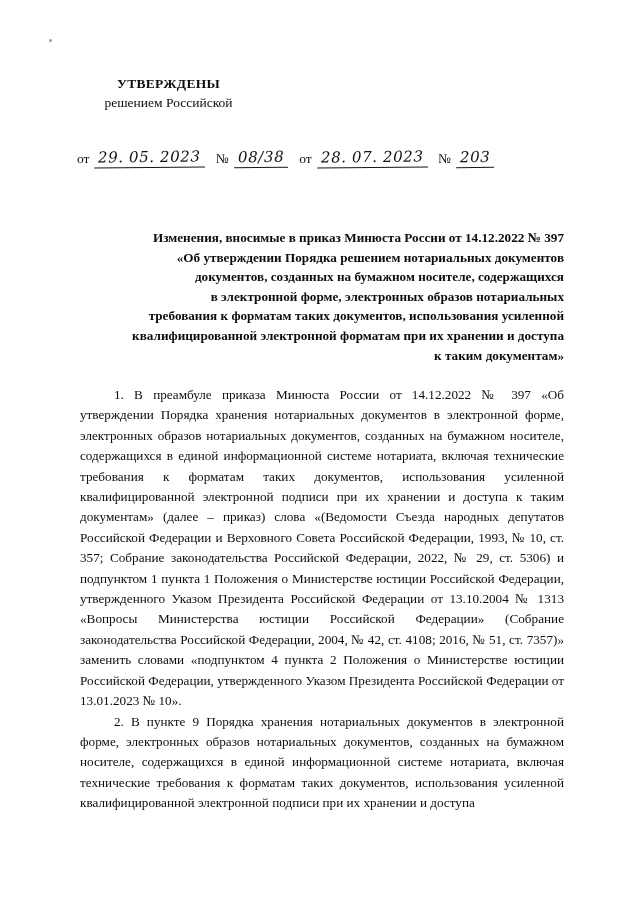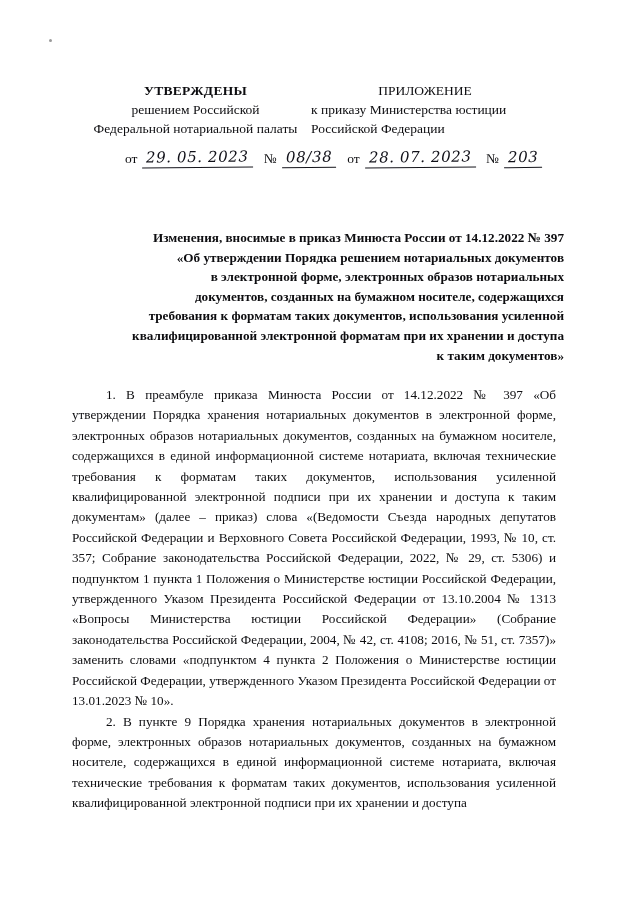--- a/index.html
+++ b/index.html
@@ -25,23 +25,22 @@
     left: 49px;
     top: 39px;
   }
   .header-block {
     position: absolute;
     top: 74px;
     left: 0;
     width: 640px;
     display: flex;
     justify-content: flex-start;
-    padding-left: 88px;
+    padding-left: 61px;
     box-sizing: border-box;
-    margin-top: 7px;
   }
   .approve-col {
     width: 215px;
     text-align: center;
     font-size: 13.5px;
     line-height: 19px;
   }
   .approve-col .ttl {
     font-weight: bold;
     letter-spacing: 0.3px;
@@ -56,21 +55,21 @@
   .annex-col .ttl {
     display: block;
     text-align: center;
     padding-right: 22px;
   }
   .hand-row {
     position: absolute;
     top: 148px;
     left: 0;
     width: 640px;
-    padding-left: 120px;
+    padding-left: 72px;
     box-sizing: border-box;
     display: flex;
     align-items: flex-end;
     font-size: 13.5px;
   }
   .hand {
     font-family: "DejaVu Serif", serif;
     font-style: italic;
     font-size: 15px;
     letter-spacing: 0.6px;
@@ -91,21 +90,21 @@
     left: 80px;
     width: 484px;
     text-align: right;
     font-weight: bold;
     font-size: 13.2px;
     line-height: 19.6px;
   }
   .body-block {
     position: absolute;
     top: 385px;
-    left: 72px;
+    left: 80px;
     width: 484px;
     font-size: 13.2px;
     line-height: 20.4px;
     text-align: justify;
   }
   .body-block p {
     margin: 0;
     text-indent: 34px;
     text-align: justify;
     text-justify: inter-word;
@@ -115,51 +114,45 @@
 <body>
 
 <div class="page">
 
   <div class="speck"></div>
 
   <div class="header-block">
     <div class="approve-col">
       <div class="ttl">УТВЕРЖДЕНЫ</div>
       <div>решением Российской</div>
-      <div>Федеральной нотариальной палаты</div>
-    </div>
-    <div class="annex-col">
-      <div class="ttl">ПРИЛОЖЕНИЕ</div>
-      <div>к приказу Министерства юстиции</div>
-      <div>Российской Федерации</div>
     </div>
   </div>
 
   <div class="hand-row">
     <span class="lbl">от</span>
     <span class="hand">29. 05. 2023</span>
     <span class="gap1"></span>
     <span class="lbl">№</span>
     <span class="hand">08/38</span>
     <span class="gap1"></span>
     <span class="lbl">от</span>
     <span class="hand">28. 07. 2023</span>
     <span class="gap1"></span>
     <span class="lbl">№</span>
     <span class="hand">203</span>
   </div>
 
   <div class="title-block">
     <div>Изменения, вносимые в приказ Минюста России от 14.12.2022 № 397</div>
     <div>«Об утверждении Порядка решением нотариальных документов</div>
+    <div>документов, созданных на бумажном носителе, содержащихся</div>
     <div>в электронной форме, электронных образов нотариальных</div>
-    <div>документов, созданных на бумажном носителе, содержащихся</div>
     <div>требования к форматам таких документов, использования усиленной</div>
     <div>квалифицированной электронной форматам при их хранении и доступа</div>
-    <div>к таким документов»</div>
+    <div>к таким документам»</div>
   </div>
 
   <div class="body-block">
     <p>1. В преамбуле приказа Минюста России от 14.12.2022 № 397 «Об утверждении Порядка хранения нотариальных документов в электронной форме, электронных образов нотариальных документов, созданных на бумажном носителе, содержащихся в единой информационной системе нотариата, включая технические требования к форматам таких документов, использования усиленной квалифицированной электронной подписи при их хранении и доступа к таким документам» (далее – приказ) слова «(Ведомости Съезда народных депутатов Российской Федерации и Верховного Совета Российской Федерации, 1993, № 10, ст. 357; Собрание законодательства Российской Федерации, 2022, № 29, ст. 5306) и подпунктом 1 пункта 1 Положения о Министерстве юстиции Российской Федерации, утвержденного Указом Президента Российской Федерации от 13.10.2004 № 1313 «Вопросы Министерства юстиции Российской Федерации» (Собрание законодательства Российской Федерации, 2004, № 42, ст. 4108; 2016, № 51, ст. 7357)» заменить словами «подпунктом 4 пункта 2 Положения о Министерстве юстиции Российской Федерации, утвержденного Указом Президента Российской Федерации от 13.01.2023 № 10».</p>
     <p>2. В пункте 9 Порядка хранения нотариальных документов в электронной форме, электронных образов нотариальных документов, созданных на бумажном носителе, содержащихся в единой информационной системе нотариата, включая технические требования к форматам таких документов, использования усиленной квалифицированной электронной подписи при их хранении и доступа</p>
   </div>
 
 </div>
 
 </body></html>

